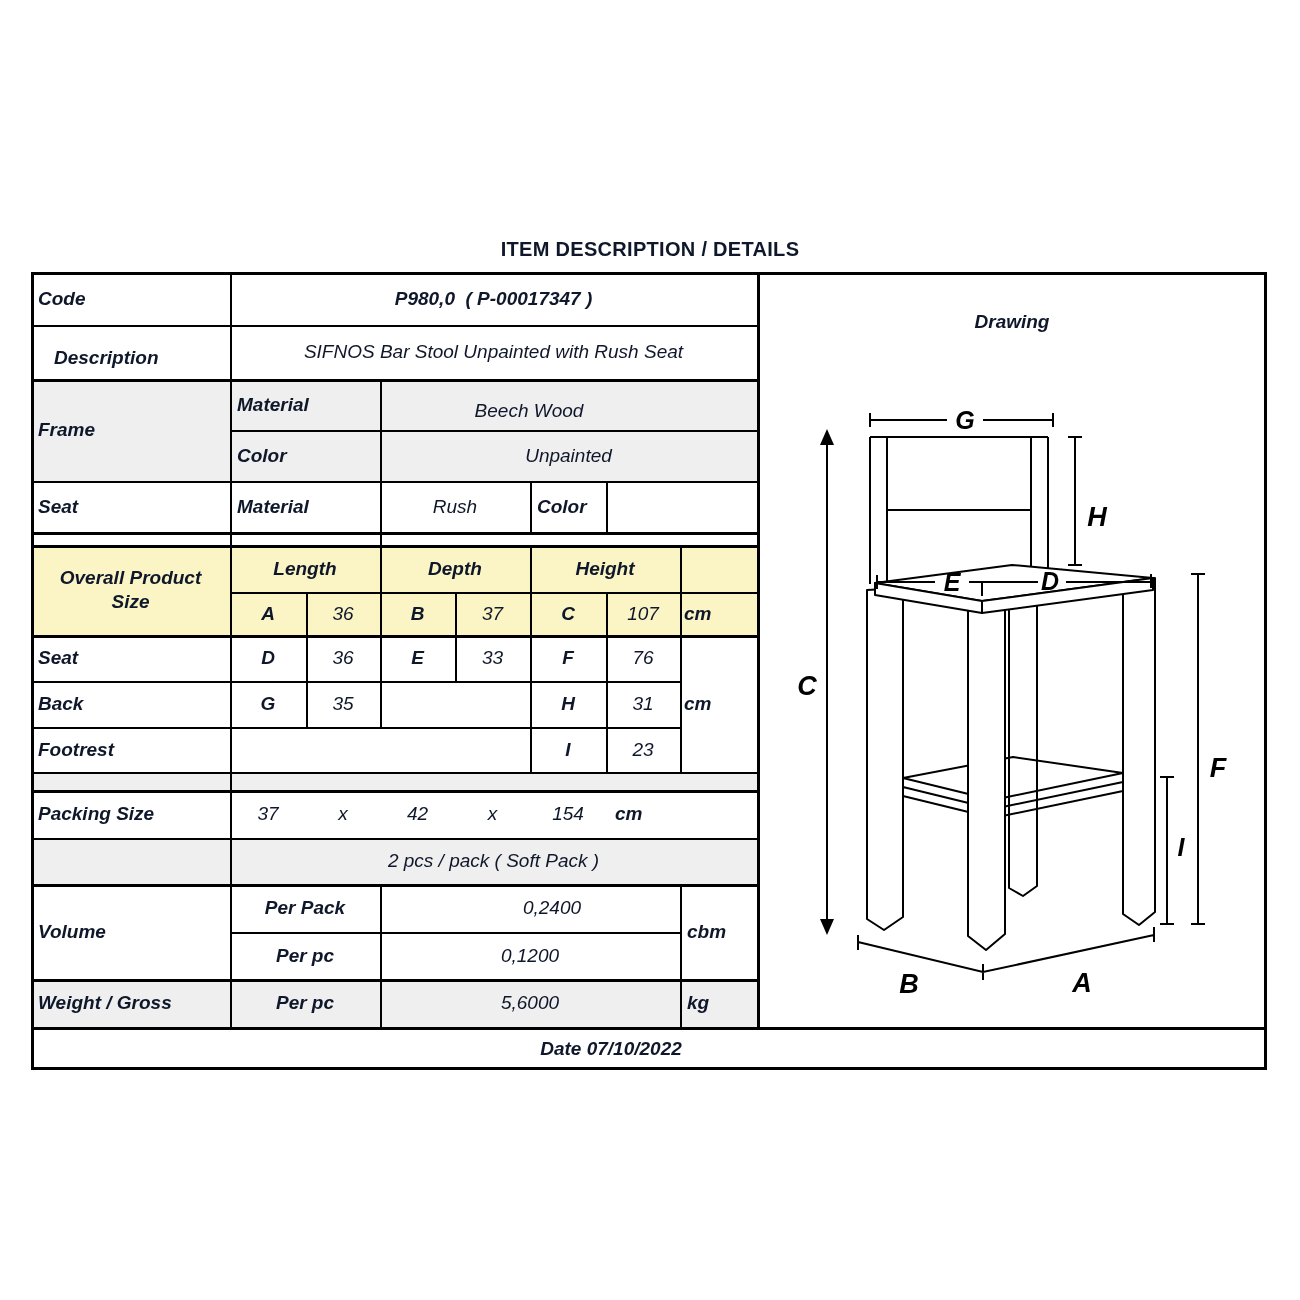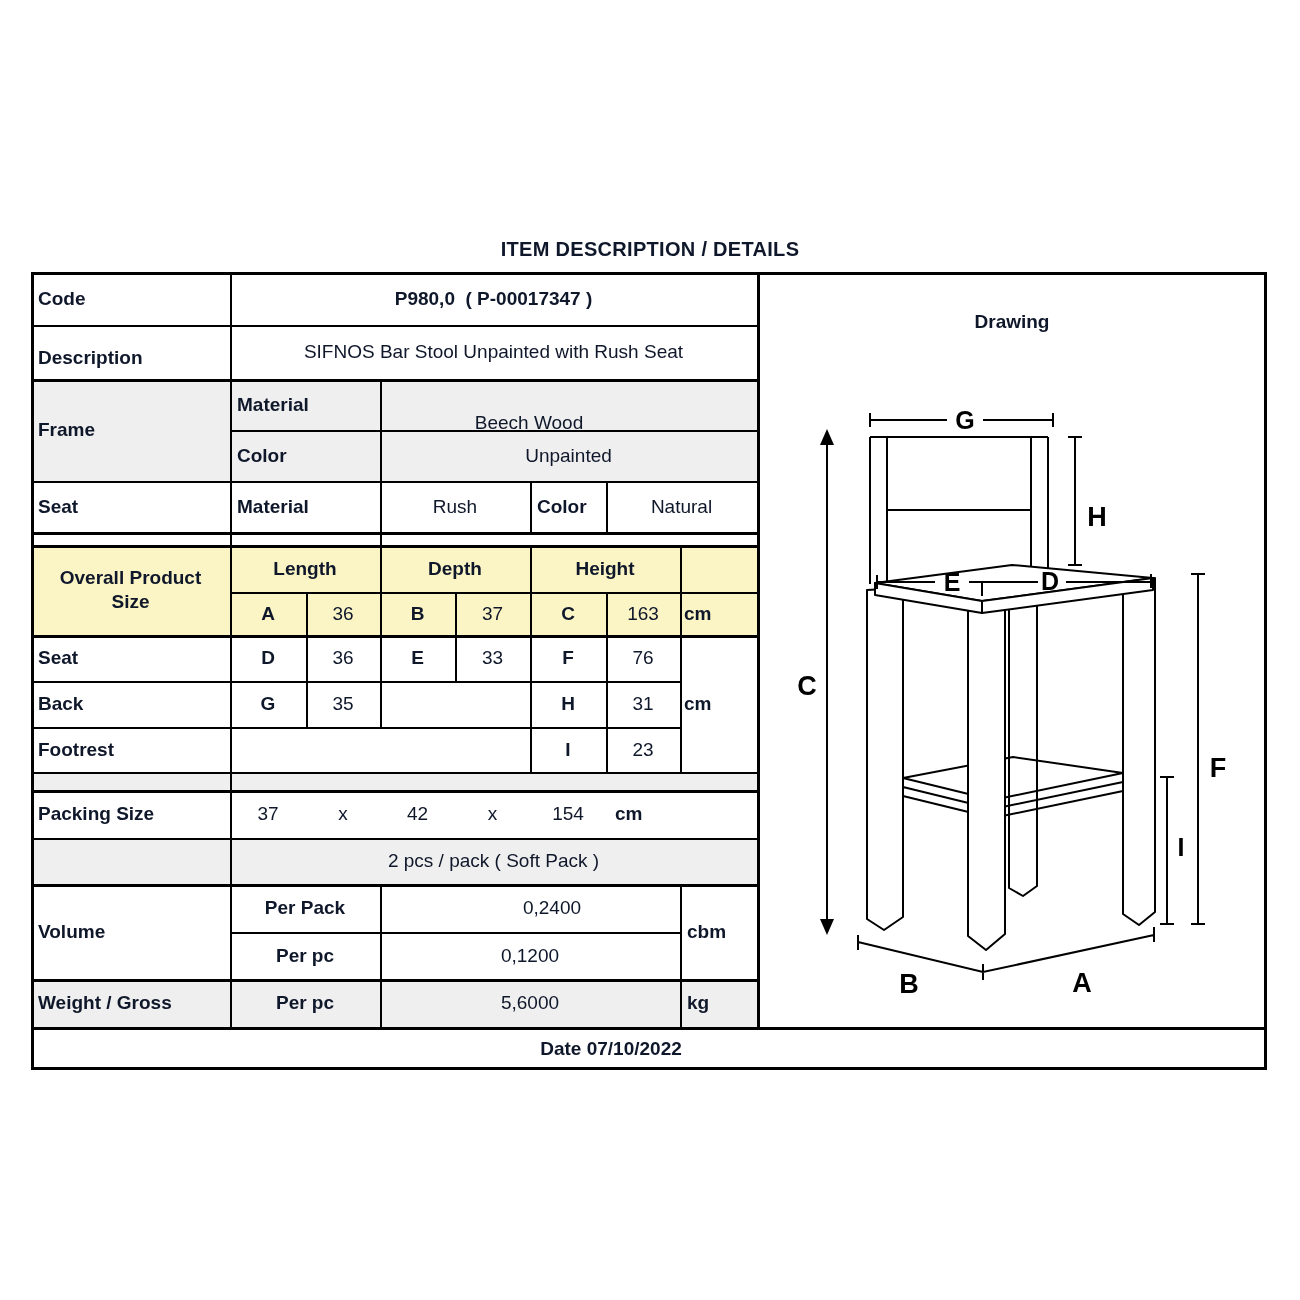--- a/index.html
+++ b/index.html
@@ -1,20 +1,20 @@
 <!DOCTYPE html>
 <html><head>
 <meta charset="utf-8">
 <style>
   html,body{margin:0;padding:0;background:#fff;}
   .page{position:relative;width:1300px;height:1300px;background:#fff;overflow:hidden;
         font-family:"Liberation Sans",sans-serif;color:#0f172a;}
   .title{position:absolute;left:0;top:238px;width:1300px;text-align:center;
          font-size:20px;font-weight:bold;letter-spacing:.3px;}
-  .tbl{position:absolute;left:31px;top:272px;width:1236px;height:798px;}
+  .tbl{position:absolute;left:31px;top:272px;width:1236px;height:798px;font-style:italic;}
   .cell{position:absolute;display:flex;align-items:center;justify-content:center;
         font-size:19px;white-space:pre;z-index:3;box-sizing:border-box;}
   .b{font-weight:bold;}
   .lft{justify-content:flex-start;padding-left:7px;}
   .pad4{padding-left:4px;}
   .pad8{padding-left:9px;}
   .col{flex-direction:column;line-height:24px;}
   .ln{position:absolute;background:#000;z-index:2;}
   .fill{position:absolute;z-index:1;}
   svg.draw{position:absolute;left:726px;top:0;width:510px;height:755px;z-index:3;}
@@ -24,48 +24,47 @@
 <body>
 
 <div class="page">
   <div class="title">ITEM DESCRIPTION / DETAILS</div>
 
   <div class="tbl" id="grid">
 
     <div class="cell b lft" style="left:0;top:0;width:199px;height:53px">Code</div>
     <div class="cell b" style="left:199px;top:0;width:527px;height:53px">P980,0  ( P-00017347 )</div>
 
-    <div class="cell b lft" style="left:0;top:53px;width:199px;height:65px">Description</div>
+    <div class="cell b lft" style="left:16px;top:53px;width:199px;height:65px">Description</div>
     <div class="cell" style="left:199px;top:53px;width:527px;height:54px">SIFNOS Bar Stool Unpainted with Rush Seat</div>
 
     <div class="cell b lft" style="left:0;top:107px;width:199px;height:102px">Frame</div>
     <div class="cell b lft" style="left:199px;top:107px;width:150px;height:51px">Material</div>
-    <div class="cell" style="left:349px;top:125px;width:298px;height:51px">Beech Wood</div>
+    <div class="cell" style="left:349px;top:113px;width:298px;height:51px">Beech Wood</div>
     <div class="cell b lft" style="left:199px;top:158px;width:150px;height:51px">Color</div>
     <div class="cell" style="left:349px;top:158px;width:377px;height:51px">Unpainted</div>
 
     <div class="cell b lft" style="left:0;top:209px;width:199px;height:51px">Seat</div>
     <div class="cell b lft" style="left:199px;top:209px;width:150px;height:51px">Material</div>
     <div class="cell" style="left:349px;top:209px;width:150px;height:51px">Rush</div>
     <div class="cell b lft" style="left:499px;top:209px;width:76px;height:51px">Color</div>
-    <div class="cell" style="left:575px;top:209px;width:151px;height:51px">Natural</div>
 
     <div class="cell b col" style="left:0;top:273px;width:199px;height:90px">
       <span>Overall Product</span>
       <span>Size</span>
     </div>
     <div class="cell b" style="left:199px;top:273px;width:150px;height:47px">Length</div>
     <div class="cell b" style="left:349px;top:273px;width:150px;height:47px">Depth</div>
     <div class="cell b" style="left:499px;top:273px;width:150px;height:47px">Height</div>
     <div class="cell b" style="left:199px;top:320px;width:76px;height:43px">A</div>
     <div class="cell" style="left:275px;top:320px;width:74px;height:43px">36</div>
     <div class="cell b" style="left:349px;top:320px;width:75px;height:43px">B</div>
     <div class="cell" style="left:424px;top:320px;width:75px;height:43px">37</div>
     <div class="cell b" style="left:499px;top:320px;width:76px;height:43px">C</div>
-    <div class="cell" style="left:575px;top:320px;width:74px;height:43px">163</div>
+    <div class="cell" style="left:575px;top:320px;width:74px;height:43px">107</div>
     <div class="cell b lft pad4" style="left:649px;top:320px;width:77px;height:43px">cm</div>
 
     <div class="cell b lft" style="left:0;top:363px;width:199px;height:46px">Seat</div>
     <div class="cell b" style="left:199px;top:363px;width:76px;height:46px">D</div>
     <div class="cell" style="left:275px;top:363px;width:74px;height:46px">36</div>
     <div class="cell b" style="left:349px;top:363px;width:75px;height:46px">E</div>
     <div class="cell" style="left:424px;top:363px;width:75px;height:46px">33</div>
     <div class="cell b" style="left:499px;top:363px;width:76px;height:46px">F</div>
     <div class="cell" style="left:575px;top:363px;width:74px;height:46px">76</div>
     <div class="cell b lft pad4" style="left:649px;top:363px;width:77px;height:137px">cm</div>

